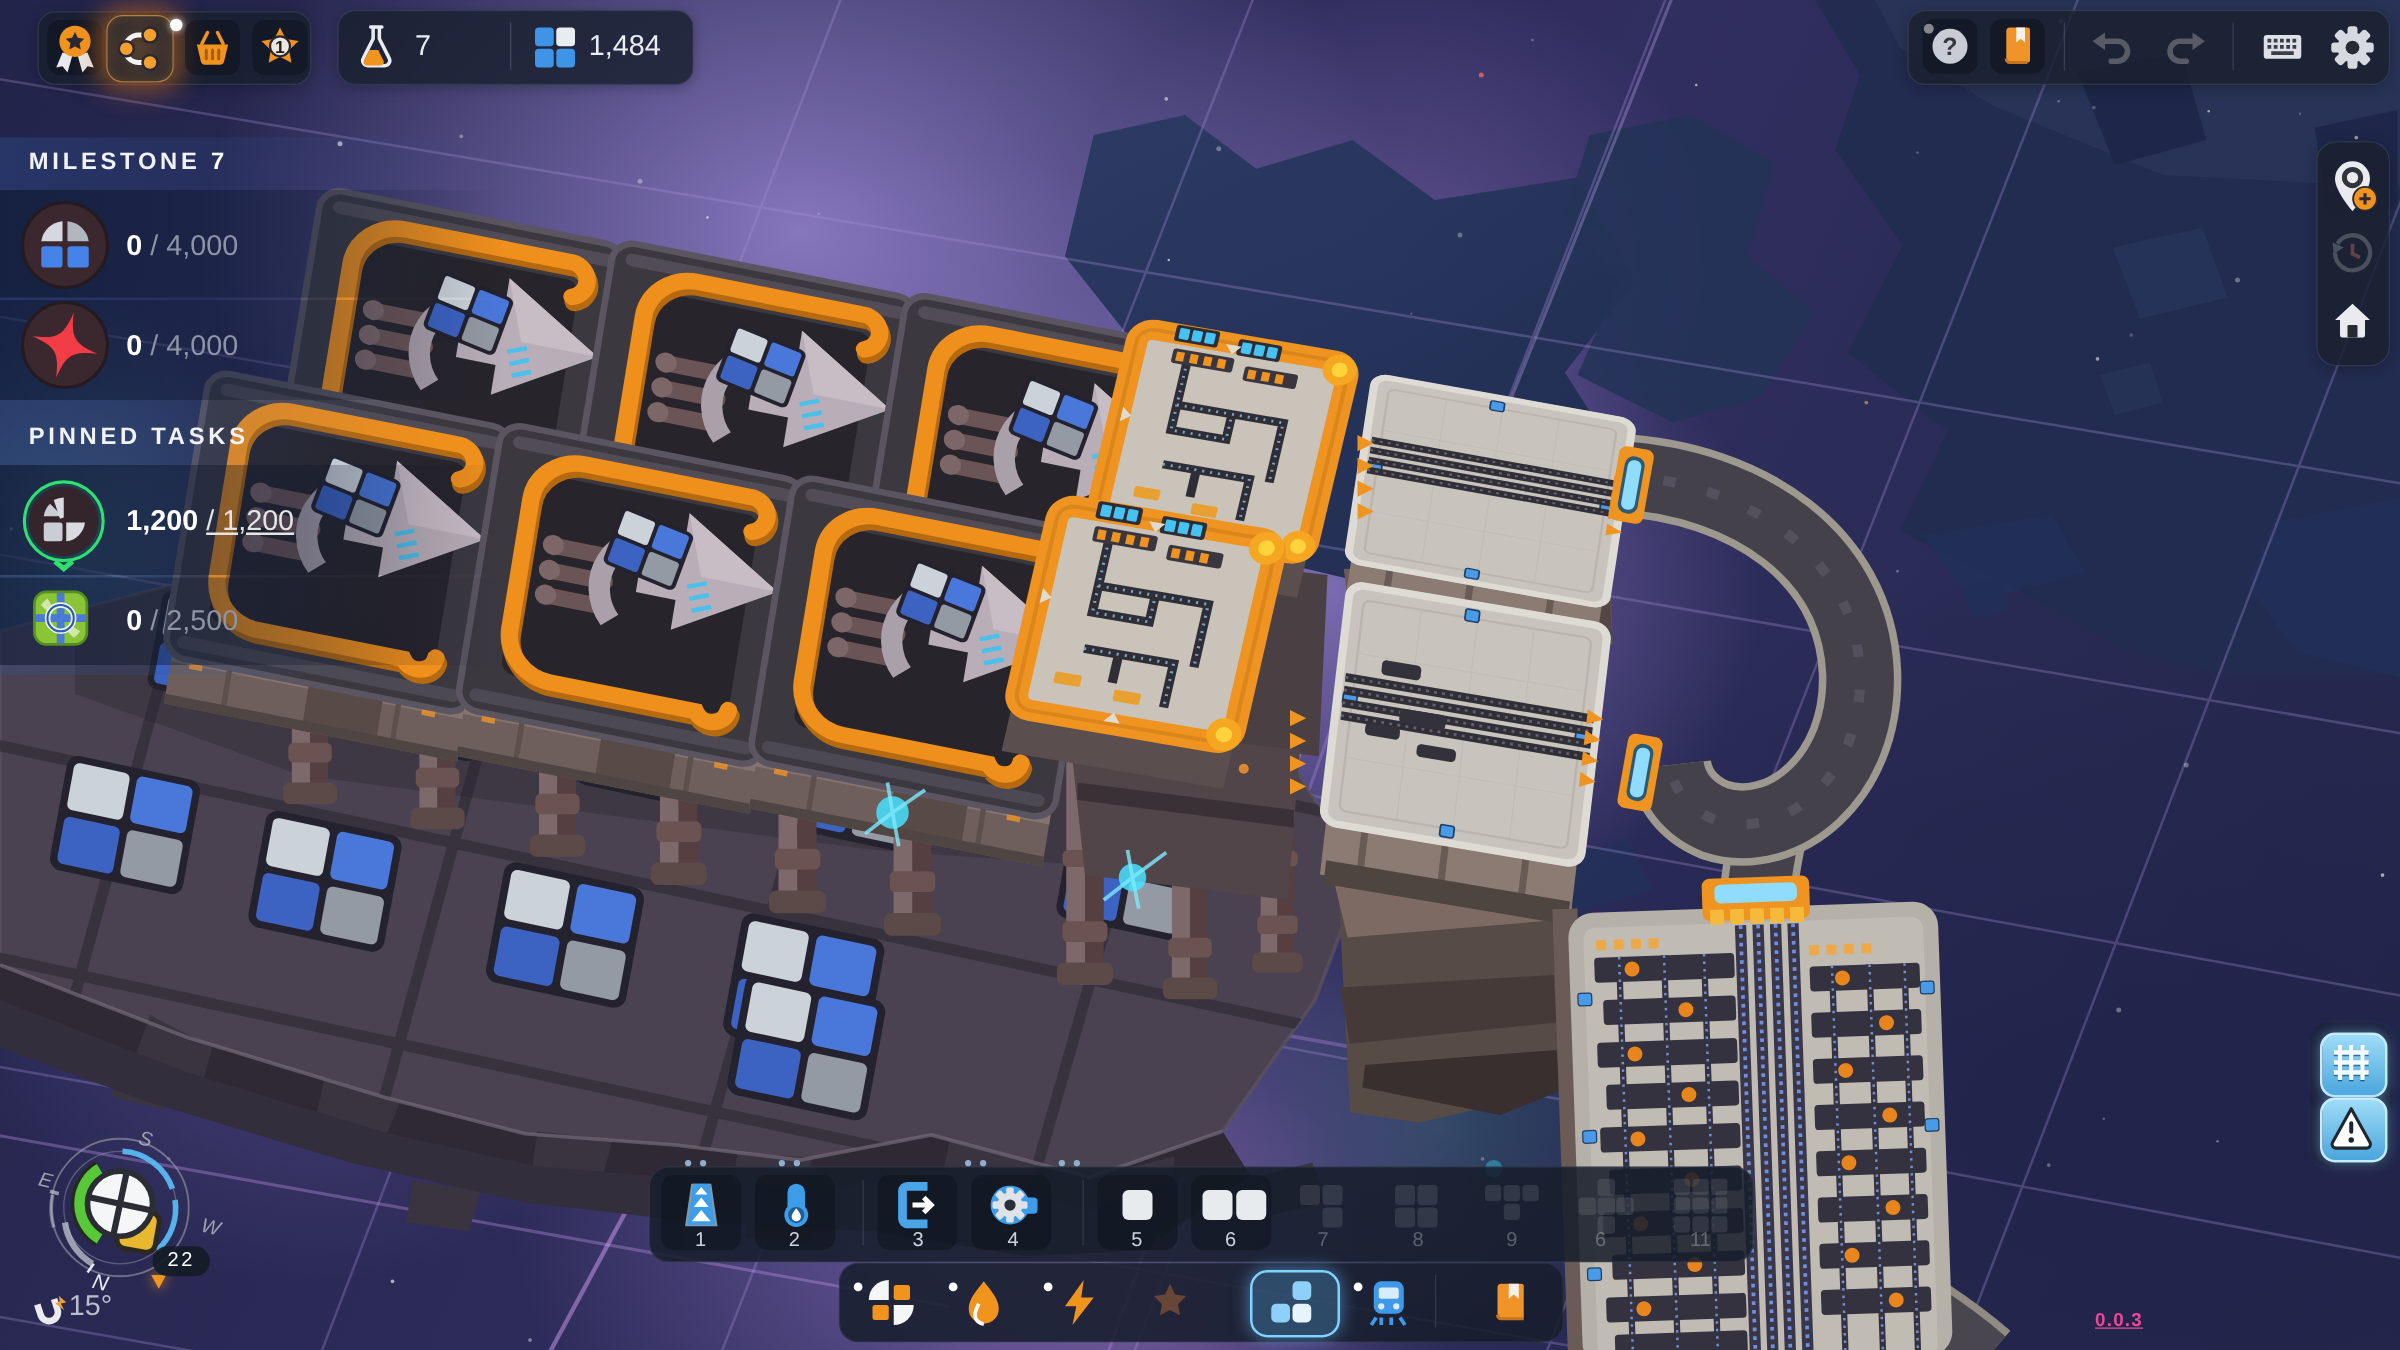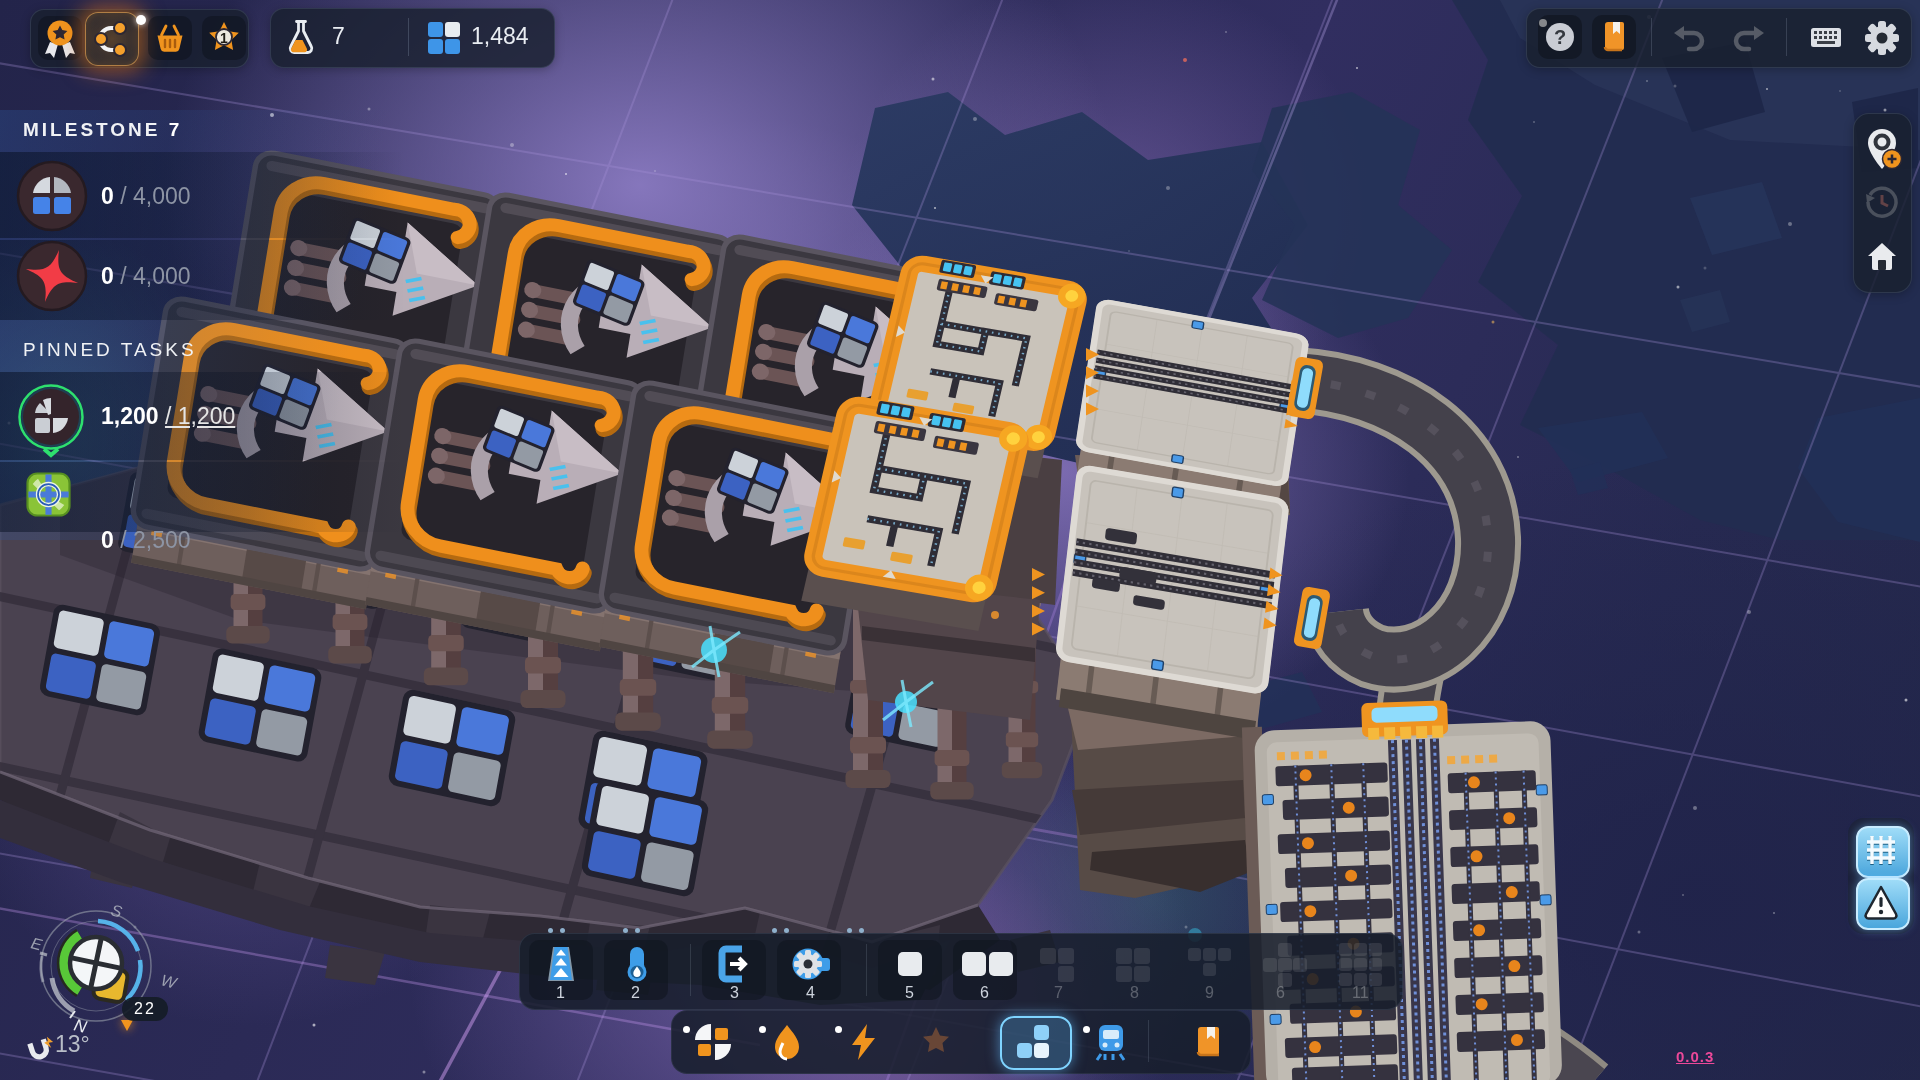--- a/index.html
+++ b/index.html
@@ -660,21 +660,21 @@
 </svg>
 <div class="abs" style="left:101px;top:183px;font-size:23px;color:#fff;font-weight:bold;">0 <span style="color:#8d94a4;font-weight:normal;">/ 4,000</span></div>
 
 <svg class="abs" style="left:13px;top:237px" width="78" height="78" viewBox="0 0 78 78">
 <circle cx="39" cy="39" r="34" fill="#3a282e"></circle>
       <circle cx="39" cy="39" r="34" fill="none" stroke="#241a20" stroke-width="2.5"></circle>
 <path d="M39,12 C42,32 46,36 66,39 C46,42 42,46 39,66 C36,46 32,42 12,39 C32,36 36,32 39,12 Z" fill="#f23c46" transform="rotate(15,39,39)"></path>
 </svg>
 <div class="abs" style="left:101px;top:263px;font-size:23px;color:#fff;font-weight:bold;">0 <span style="color:#8d94a4;font-weight:normal;">/ 4,000</span></div>
 
-<div class="abs" style="left:23px;top:339px;font-size:19px;letter-spacing:3px;color:#f0f2f5;font-weight:normal;">PINNED TASKS</div>
+<div class="abs" style="left:23px;top:339px;font-size:19px;letter-spacing:3px;color:#f0f2f5;font-weight:bold;">PINNED TASKS</div>
 <div class="abs" style="left:0;top:372px;width:450px;height:88px;background:linear-gradient(90deg,rgba(8,16,34,0.55),rgba(8,16,34,0.28) 55%,rgba(8,16,34,0) 90%);"></div>
 <div class="abs" style="left:0;top:462px;width:450px;height:70px;background:linear-gradient(90deg,rgba(8,16,34,0.5),rgba(8,16,34,0.25) 55%,rgba(8,16,34,0) 90%);"></div>
 
 <svg class="abs" style="left:11px;top:377px" width="80" height="88" viewBox="0 0 80 88">
 <circle cx="40" cy="40" r="30" fill="rgba(40,200,120,0.12)"></circle>
 <circle cx="40" cy="40" r="28" fill="#34242b"></circle>
 <circle cx="40" cy="40" r="31.5" fill="none" stroke="#2ee06e" stroke-width="2.5"></circle>
 <path d="M24,36 a17,17 0 0 1 5,-10 l9,9 -1,1 Z" fill="#caced4"></path>
 <path d="M32,23 a17,17 0 0 1 8,-2 v16 l-3,1 Z" fill="#d8dbe0"></path>
 <rect x="24" y="41" width="15" height="15" rx="2" fill="#caced4"></rect>
@@ -685,21 +685,21 @@
 
 <svg class="abs" style="left:24px;top:470px" width="49" height="49" viewBox="0 0 56 56">
 <rect x="4" y="4" width="48" height="48" rx="11" fill="#8ac437"></rect>
 <rect x="4" y="4" width="48" height="48" rx="11" fill="none" stroke="#568f20" stroke-width="2.5"></rect>
 <path d="M28,5 v46 M5,28 h46" stroke="#4a7ad8" stroke-width="7"></path>
 <path d="M16,10 a22,22 0 0 0 -6,6 l8,8 a10,10 0 0 1 4,-4 Z" fill="#cfe8a8"></path>
 <path d="M46,40 a22,22 0 0 1 -6,6 l-8,-8 a10,10 0 0 0 4,-4 Z" fill="#cfe8a8"></path>
 <circle cx="28" cy="28" r="12" fill="none" stroke="#ecf4e2" stroke-width="5"></circle>
 <circle cx="28" cy="28" r="12" fill="none" stroke="#2a5cb8" stroke-width="2"></circle>
 </svg>
-<div class="abs" style="left:101px;top:483px;font-size:23px;color:#fff;font-weight:bold;margin-top:44px;">0 <span style="color:#8d94a4;font-weight:normal;">/ 2,500</span></div>
+<div class="abs" style="left:101px;top:483px;font-size:23px;color:#fff;font-weight:bold;">0 <span style="color:#8d94a4;font-weight:normal;">/ 2,500</span></div>
 
 <div class="abs panel" style="left:1853px;top:113px;width:57px;height:178px;border-radius:16px;"></div>
 
 <svg class="abs" style="left:1860px;top:125px" width="44" height="48" viewBox="0 0 44 48">
 <path d="M22,4 a14,14 0 0 1 14,14 c0,10 -14,26 -14,26 c0,0 -14,-16 -14,-26 a14,14 0 0 1 14,-14 Z" fill="#e9ebee"></path>
 <circle cx="22" cy="17" r="6.5" fill="none" stroke="#30343c" stroke-width="4"></circle>
 <circle cx="32" cy="34" r="9.5" fill="#f0941e" stroke="#2c2733" stroke-width="1.5"></circle>
 <path d="M32,29.5 v9 M27.5,34 h9" stroke="#2c2733" stroke-width="2.5"></path>
 </svg>
 
@@ -756,21 +756,21 @@
 </g>
 <polygon points="101,130 113,130 107,141" fill="#f0941e" style="filter:drop-shadow(0 0 5px rgba(240,148,30,0.9))"></polygon>
 </svg>
 
 <div class="abs" style="left:122px;top:997px;width:46px;height:24px;background:rgba(20,28,38,0.9);border-radius:12px;text-align:center;line-height:24px;font-size:16px;color:#fff;letter-spacing:2px;">22</div>
 
 <svg class="abs" style="left:24px;top:1034px" width="30" height="30" viewBox="0 0 34 34">
 <path d="M9,8 v10 a8,8 0 0 0 16,0 v-10" fill="none" stroke="#e9ebee" stroke-width="6" transform="rotate(-18,17,17)"></path>
 <polygon points="26,3 33,9 28,10 31,16 23,10 27,8" fill="#f0a030"></polygon>
 </svg>
-<div class="abs" style="left:55px;top:1031px;font-size:23px;color:#b9bec8;">13°</div>
+<div class="abs" style="left:55px;top:1031px;font-size:23px;color:#b9bec8;">15°</div>
 
 <div class="abs" style="left:519px;top:933px;width:882px;height:75px;background:rgba(23,30,44,0.87);border:1px solid rgba(140,160,190,0.15);border-radius:16px;"></div>
 
 <div class="abs" style="left:548px;top:928px;width:5px;height:5px;border-radius:3px;background:#8fb0cc;"></div>
     <div class="abs" style="left:560px;top:928px;width:5px;height:5px;border-radius:3px;background:#8fb0cc;"></div>
 <div class="abs" style="left:623px;top:928px;width:5px;height:5px;border-radius:3px;background:#8fb0cc;"></div>
     <div class="abs" style="left:635px;top:928px;width:5px;height:5px;border-radius:3px;background:#8fb0cc;"></div>
 <div class="abs" style="left:772px;top:928px;width:5px;height:5px;border-radius:3px;background:#8fb0cc;"></div>
     <div class="abs" style="left:784px;top:928px;width:5px;height:5px;border-radius:3px;background:#8fb0cc;"></div>
 <div class="abs" style="left:847px;top:928px;width:5px;height:5px;border-radius:3px;background:#8fb0cc;"></div>

